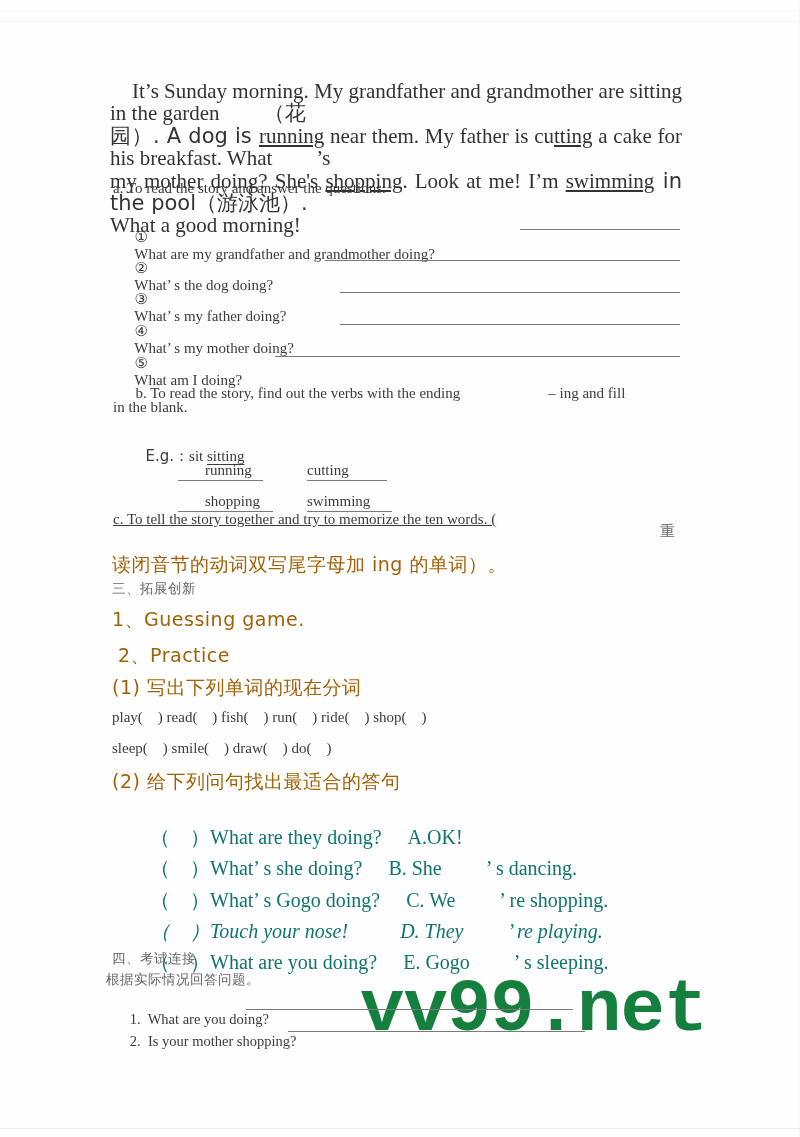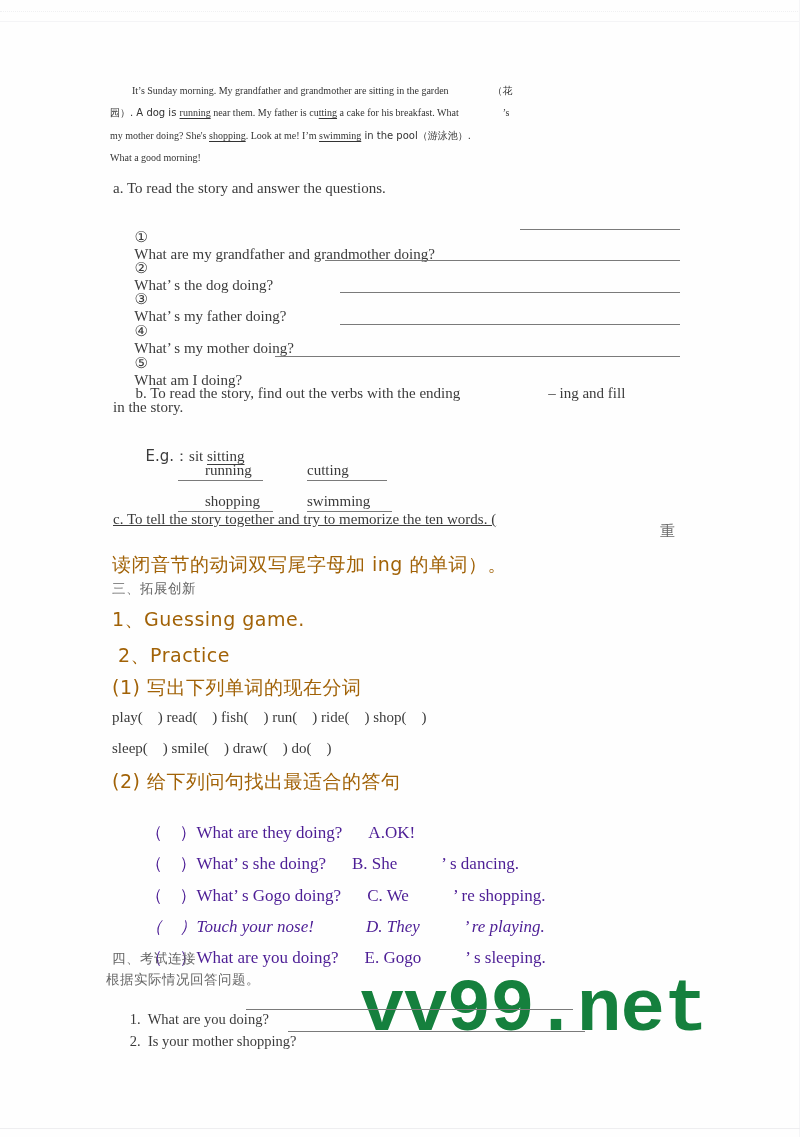--- a/index.html
+++ b/index.html
@@ -70,21 +70,21 @@
     position: absolute;
     left: 0; top: 0;
     width: 800px;
     z-index: 2;
   }
   .story {
     position: absolute;
     left: 110px;
     top: 80px;
     width: 572px;
-    font-size: 10px;
+    font-size: 21px;
     line-height: 22.4px;
     text-align: justify;
     color: #333;
   }
   .story .ind { display: inline-block; width: 22px; }
   .u { text-decoration: underline; text-underline-offset: 2px; }
   .gap-s { display: inline-block; width: 26px; }
   .gap-m { display: inline-block; width: 44px; }
 
   .q-line {
@@ -109,23 +109,23 @@
     white-space: pre;
     letter-spacing: 0.5px;
   }
   .small-cn {
     font-size: 13.5px;
     color: #666;
   }
   .eg-word { text-decoration: underline; text-underline-offset: 3px; margin-top: 6px; }
   .match-row {
     position: absolute;
-    font-size: 17px;
+    font-size: 20px;
     white-space: pre;
-    color: #4c1d95;
+    color: #0f766e;
   }
   .label-right {
     position: absolute;
     font-family: "DejaVu Sans", "Liberation Sans", sans-serif;
     font-size: 15px;
     color: #6a6a6a;
   }
 </style>
 </head>
 <body>
@@ -175,21 +175,21 @@
 
     <div class="q-line" style="left:112px; top:337px;">
       <span>⑤</span>
       <span>What am I doing?</span>
     </div>
     <div class="rule" style="left:275px; top:356px; width:405px;"></div>
 
     <div class="q-line" style="left:113px; top:368px;">
       <span>b. To read the story, find out the verbs with the ending</span><span class="gap-m"></span><span class="gap-m"></span><span>– ing and fill</span>
     </div>
-    <div class="q-line" style="left:113px; top:399px;">in the story.</div>
+    <div class="q-line" style="left:113px; top:399px;">in the blank.</div>
 
     <div class="q-line" style="left:123px; top:430px;">
       <span class="cn">E.g.：</span><span>sit</span> <span class="eg-word">sitting</span>
     </div>
 
     <div class="q-line" style="left:205px; top:462px;">running</div>
     <div class="rule" style="left:178px; top:480px; width:85px;"></div>
     <div class="q-line" style="left:307px; top:462px;">cutting</div>
     <div class="rule" style="left:307px; top:480px; width:80px;"></div>
 

